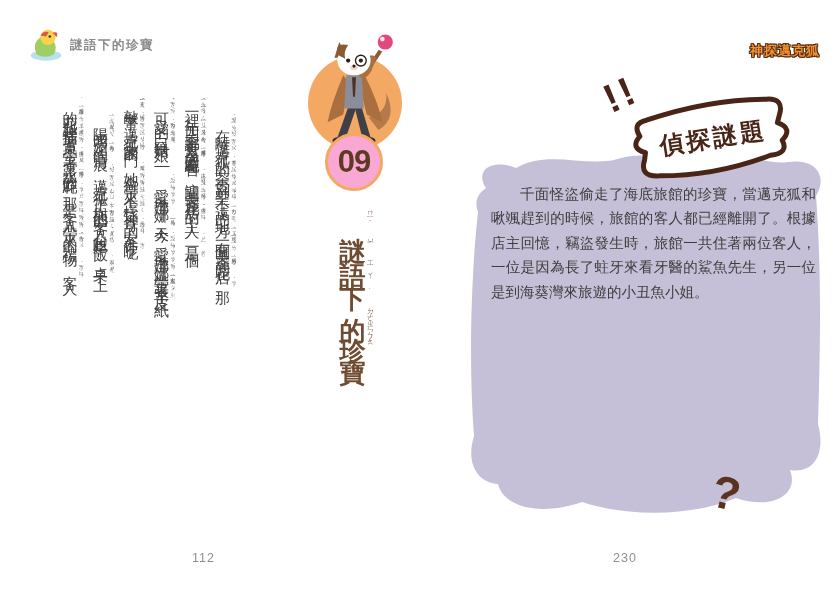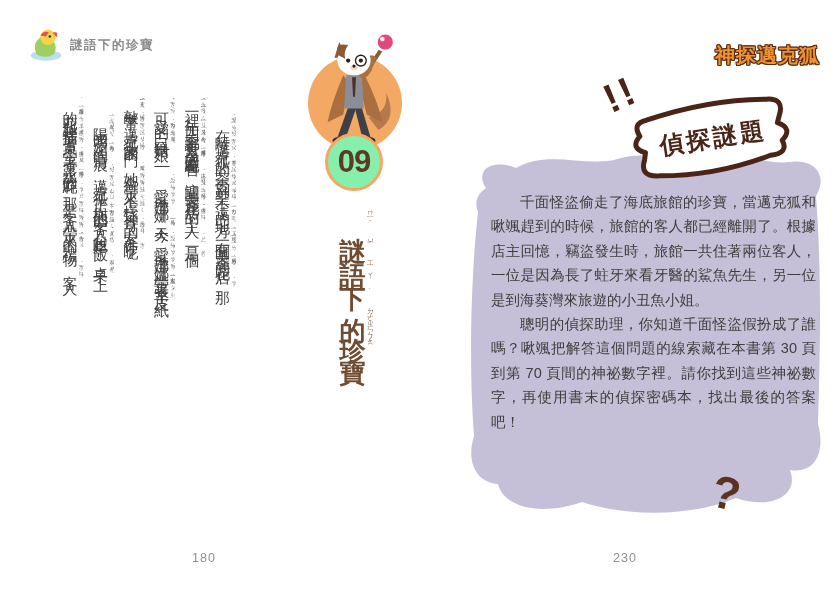--- a/index.html
+++ b/index.html
@@ -18,34 +18,34 @@
     --pagenum:#8f8f8f;
   }
   
   .logo{position:absolute;left:27px;top:26px;width:38px;height:36px;}
   .book-title{
     position:absolute;left:70px;top:37px;
     font-size:12.5px;font-weight:bold;letter-spacing:1.5px;color:#8b8b8b;
   }
   .series-label{
     position:absolute;right:20px;top:42px;
-    font-size:20px;font-weight:bold;letter-spacing:1px;
+    font-size:13px;font-weight:bold;letter-spacing:1px;
     color:var(--series-orange);
     text-shadow:1px 0 0 #5a2c12,-1px 0 0 #5a2c12,0 1px 0 #5a2c12,0 -1px 0 #5a2c12,
                 1px 1px 0 #5a2c12,-1px -1px 0 #5a2c12,1px -1px 0 #5a2c12,-1px 1px 0 #5a2c12;
   }
   
   .mascot-circle{
     position:absolute;left:308px;top:56px;width:94px;height:94px;
     border-radius:50%;background:var(--orange);
   }
   .fox{position:absolute;left:310px;top:24px;width:88px;height:128px;}
   .chapter-badge{
     position:absolute;left:325px;top:133px;width:58px;height:58px;box-sizing:border-box;
-    background:#86efac;border:3px solid var(--orange);border-radius:50%;
+    background:#f9a8d4;border:3px solid var(--orange);border-radius:50%;
     display:flex;align-items:center;justify-content:center;
     font-size:31px;font-weight:800;color:#5c3a23;letter-spacing:-1px;
   }
   .vtitle{
     position:absolute;left:318px;top:206px;width:56px;height:310px;
     writing-mode:vertical-rl;text-orientation:upright;
     font-size:26px;font-weight:bold;letter-spacing:6px;line-height:1.5;
     color:var(--title-brown);
   }
   .vtitle rt{font-size:8px;font-weight:normal;color:var(--title-brown);}
@@ -55,21 +55,21 @@
     writing-mode:vertical-rl;text-orientation:upright;
     font-size:15px;color:var(--body-text);
   }
   .vcol{line-height:2.0;}
   .vcol.indent{text-indent:1.05em;}
   .vcol rt{font-size:6.5px;color:#6a6a6a;letter-spacing:0;}
   ruby{ruby-align:center;}
   
   .blob{position:absolute;left:464px;top:136px;width:368px;height:392px;}
   .puzzle-text{
-    position:absolute;left:491px;top:190px;width:325px;
+    position:absolute;left:491px;top:182px;width:325px;
     font-size:14.5px;line-height:24.4px;color:var(--body-text);
     text-align:justify;
   }
   .puzzle-text p{margin:0;text-indent:2em;}
   .banner{
     position:absolute;left:622px;top:94px;width:182px;height:88px;
     transform:rotate(-9deg);
   }
   .banner svg{position:absolute;left:0;top:0;width:100%;height:100%;}
   .banner-label{
@@ -159,19 +159,18 @@
 <div class="banner">
   <svg viewBox="0 0 182 88">
     <path d="M28 16 Q92 5 150 14 Q168 16 160 32 L157 39 Q172 47 159 57 Q164 71 145 70
              Q88 82 32 73 Q12 71 20 55 L22 48 Q7 41 19 31 Q13 17 28 16 Z" fill="#ffffff" stroke="#4a2517" stroke-width="5" stroke-linejoin="round"></path>
   </svg>
   <div class="banner-label">偵探謎題</div>
 </div>
 
 <div class="puzzle-text">
   <p>千面怪盜偷走了海底旅館的珍寶，當邁克狐和啾颯趕到的時候，旅館的客人都已經離開了。根據店主回憶，竊盜發生時，旅館一共住著兩位客人，一位是因為長了蛀牙來看牙醫的鯊魚先生，另一位是到海葵灣來旅遊的小丑魚小姐。</p>
-  <p>聰明的偵探助理，你知道千面怪盜假扮成了誰嗎？啾颯把解答這個問題的線索藏在本書第 30 頁到第 70 頁間的神祕數字裡。請你找到這些神祕數字，再使用書末的偵探密碼本，找出最後的答案吧！</p>
 </div>
 
 <div class="decor-question">?</div>
 
-<div class="pagenum left">180</div>
+<div class="pagenum left">112</div>
 <div class="pagenum right">230</div>
 
 </body></html>

